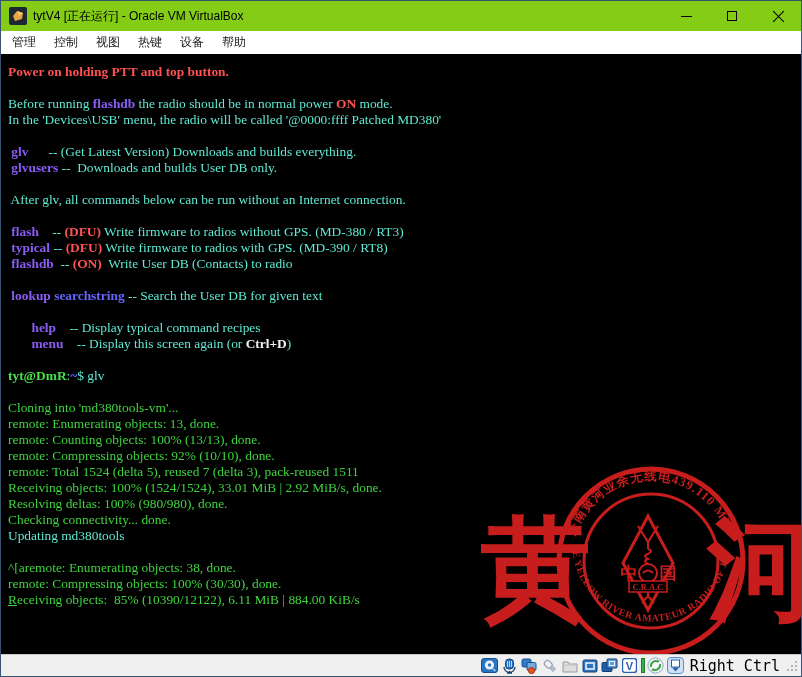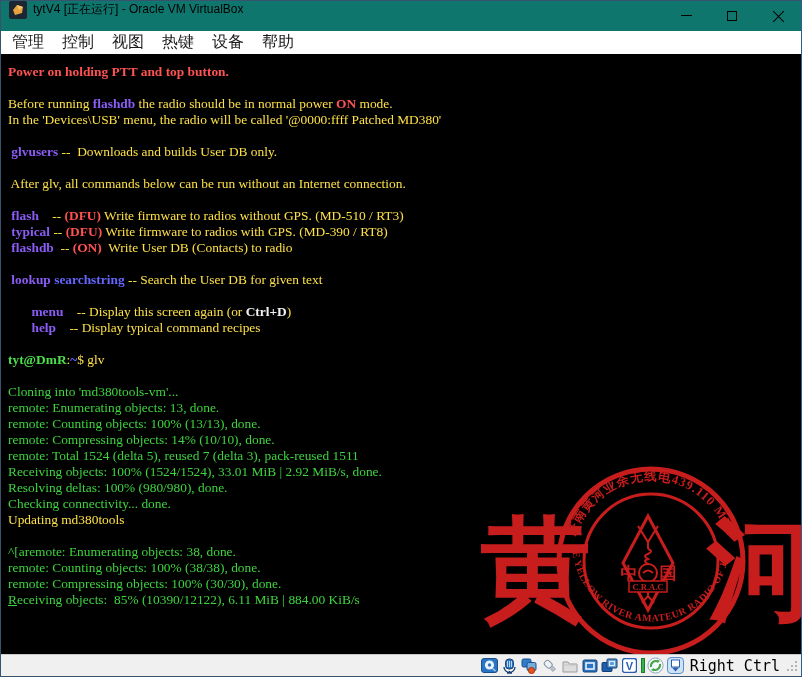--- a/index.html
+++ b/index.html
@@ -3,44 +3,44 @@
 <meta charset="utf-8">
 <style>
   * { margin:0; padding:0; box-sizing:border-box; }
   html,body { width:802px; height:677px; background:#000; overflow:hidden;
               font-family:"Liberation Sans", sans-serif; }
   .window { position:absolute; inset:0; width:802px; height:677px;
             border:1px solid #38536e; border-right-color:#2e5e8f;
             display:flex; flex-direction:column; background:#000; }
 
   
-  .titlebar { height:30px; background:#0f766e; display:flex; flex:0 0 auto; }
+  .titlebar { height:30px; background:#84cc16; display:flex; align-items:center; flex:0 0 auto; }
   .app-icon { width:18px; height:18px; margin:0 6px 0 8px; flex:0 0 auto; }
   .title-text { font-size:12px; color:#000; white-space:nowrap; }
   .tb-spacer { flex:1; }
   .tb-btn { width:46px; height:29px; display:flex; align-items:center; justify-content:center; }
   .glyph-min { width:11px; height:0; border-top:1px solid #000; display:block; }
   .glyph-max { width:10px; height:10px; border:1px solid #000; display:block; }
   .glyph-close { position:relative; width:12px; height:12px; display:block; }
   .glyph-close:before,.glyph-close:after { content:""; position:absolute; left:5.5px; top:-1px;
       width:1px; height:15px; background:#000; }
   .glyph-close:before { transform:rotate(45deg); }
   .glyph-close:after { transform:rotate(-45deg); }
 
   
   .menubar { height:23px; background:#ffffff; display:flex; align-items:center;
              padding-left:2px; flex:0 0 auto; }
-  .menu-item { font-size:16px; color:#1a1a1a; padding:3px 9px; white-space:nowrap; }
+  .menu-item { font-size:12px; color:#1a1a1a; padding:3px 9px; white-space:nowrap; }
 
   
   .terminal { position:relative; flex:1; background:#000; overflow:hidden;
               font-family:Liberation Serif, serif; font-size:13.4px; line-height:16px;
               padding:10px 0 0 7px; }
   .tline { white-space:pre; height:16px; }
-  .fg   { color:#fde047; }
+  .fg   { color:#5eead4; }
   .red  { color:#ff5252; font-weight:bold; }
   .yel  { color:#8b5cf6; font-weight:bold; }
   .grn  { color:#3ed43e;text-align:right; }
   .grnb { color:#49e049; font-weight:bold; }
   .grnu { color:#3ed43e; text-decoration:underline; }
   .blu  { color:#6565ff; font-weight:bold; }
   .wht  { color:#f2f2f2; font-weight:bold; }
 
   .watermark { position:absolute; left:480px; top:402px; pointer-events:none; }
 
@@ -96,47 +96,47 @@
     <span class="menu-item">帮助</span>
   </div>
 
   <div class="terminal">
     <div id="term-out">
         <div class="tline"><span class="red">Power on holding PTT and top button.</span></div>
         <div class="tline"> </div>
         <div class="tline"><span class="fg">Before running </span><span class="yel">flashdb</span><span class="fg"> the radio should be in normal power </span><span class="red">ON</span><span class="fg"> mode.</span></div>
         <div class="tline"><span class="fg">In the 'Devices\USB' menu, the radio will be called '@0000:ffff Patched MD380'</span></div>
         <div class="tline"> </div>
+        <div class="tline"><span class="yel"> glv</span><span class="fg">      -- (Get Latest Version) Downloads and builds everything.</span></div>
         <div class="tline"><span class="yel"> glvusers</span><span class="fg"> --  Downloads and builds User DB only.</span></div>
         <div class="tline"> </div>
         <div class="tline"><span class="fg"> After glv, all commands below can be run without an Internet connection.</span></div>
         <div class="tline"> </div>
-        <div class="tline"><span class="yel"> flash</span><span class="fg">    -- </span><span class="red">(DFU)</span><span class="fg"> Write firmware to radios without GPS. (MD-510 / RT3)</span></div>
+        <div class="tline"><span class="yel"> flash</span><span class="fg">    -- </span><span class="red">(DFU)</span><span class="fg"> Write firmware to radios without GPS. (MD-380 / RT3)</span></div>
         <div class="tline"><span class="yel"> typical</span><span class="fg"> -- </span><span class="red">(DFU)</span><span class="fg"> Write firmware to radios with GPS. (MD-390 / RT8)</span></div>
         <div class="tline"><span class="yel"> flashdb</span><span class="fg">  -- </span><span class="red">(ON)</span><span class="fg">  Write User DB (Contacts) to radio</span></div>
         <div class="tline"> </div>
         <div class="tline"><span class="yel"> lookup</span><span class="fg"> </span><span class="blu">searchstring</span><span class="fg"> -- Search the User DB for given text</span></div>
         <div class="tline"> </div>
+        <div class="tline"><span class="yel">       help</span><span class="fg">    -- Display typical command recipes</span></div>
         <div class="tline"><span class="yel">       menu</span><span class="fg">    -- Display this screen again (or </span><span class="wht">Ctrl+D</span><span class="fg">)</span></div>
-        <div class="tline"><span class="yel">       help</span><span class="fg">    -- Display typical command recipes</span></div>
         <div class="tline"> </div>
         <div class="tline"><span class="grnb">tyt@DmR</span><span class="fg">:</span><span class="blu">~</span><span class="fg">$ glv</span></div>
         <div class="tline"> </div>
         <div class="tline"><span class="grn">Cloning into 'md380tools-vm'...</span></div>
         <div class="tline"><span class="grn">remote: Enumerating objects: 13, done.</span></div>
         <div class="tline"><span class="grn">remote: Counting objects: 100% (13/13), done.</span></div>
-        <div class="tline"><span class="grn">remote: Compressing objects: 14% (10/10), done.</span></div>
+        <div class="tline"><span class="grn">remote: Compressing objects: 92% (10/10), done.</span></div>
         <div class="tline"><span class="grn">remote: Total 1524 (delta 5), reused 7 (delta 3), pack-reused 1511</span></div>
         <div class="tline"><span class="grn">Receiving objects: 100% (1524/1524), 33.01 MiB | 2.92 MiB/s, done.</span></div>
         <div class="tline"><span class="grn">Resolving deltas: 100% (980/980), done.</span></div>
         <div class="tline"><span class="grn">Checking connectivity... done.</span></div>
         <div class="tline"><span class="fg">Updating md380tools</span></div>
         <div class="tline"> </div>
         <div class="tline"><span class="grn">^[aremote: Enumerating objects: 38, done.</span></div>
-        <div class="tline"><span class="grn">remote: Counting objects: 100% (38/38), done.</span></div>
         <div class="tline"><span class="grn">remote: Compressing objects: 100% (30/30), done.</span></div>
         <div class="tline"><span class="grnu">R</span><span class="grn">eceiving objects:  85% (10390/12122), 6.11 MiB | 884.00 KiB/s</span></div>
       </div>
 
     <svg class="watermark" width="322" height="205" viewBox="0 0 322 205">
       <g fill="none" stroke="#c81d1d">
         <circle cx="170" cy="105" r="92" stroke-width="5"></circle>
         <circle cx="170" cy="105" r="67" stroke-width="3"></circle>
       </g>
       <defs>

